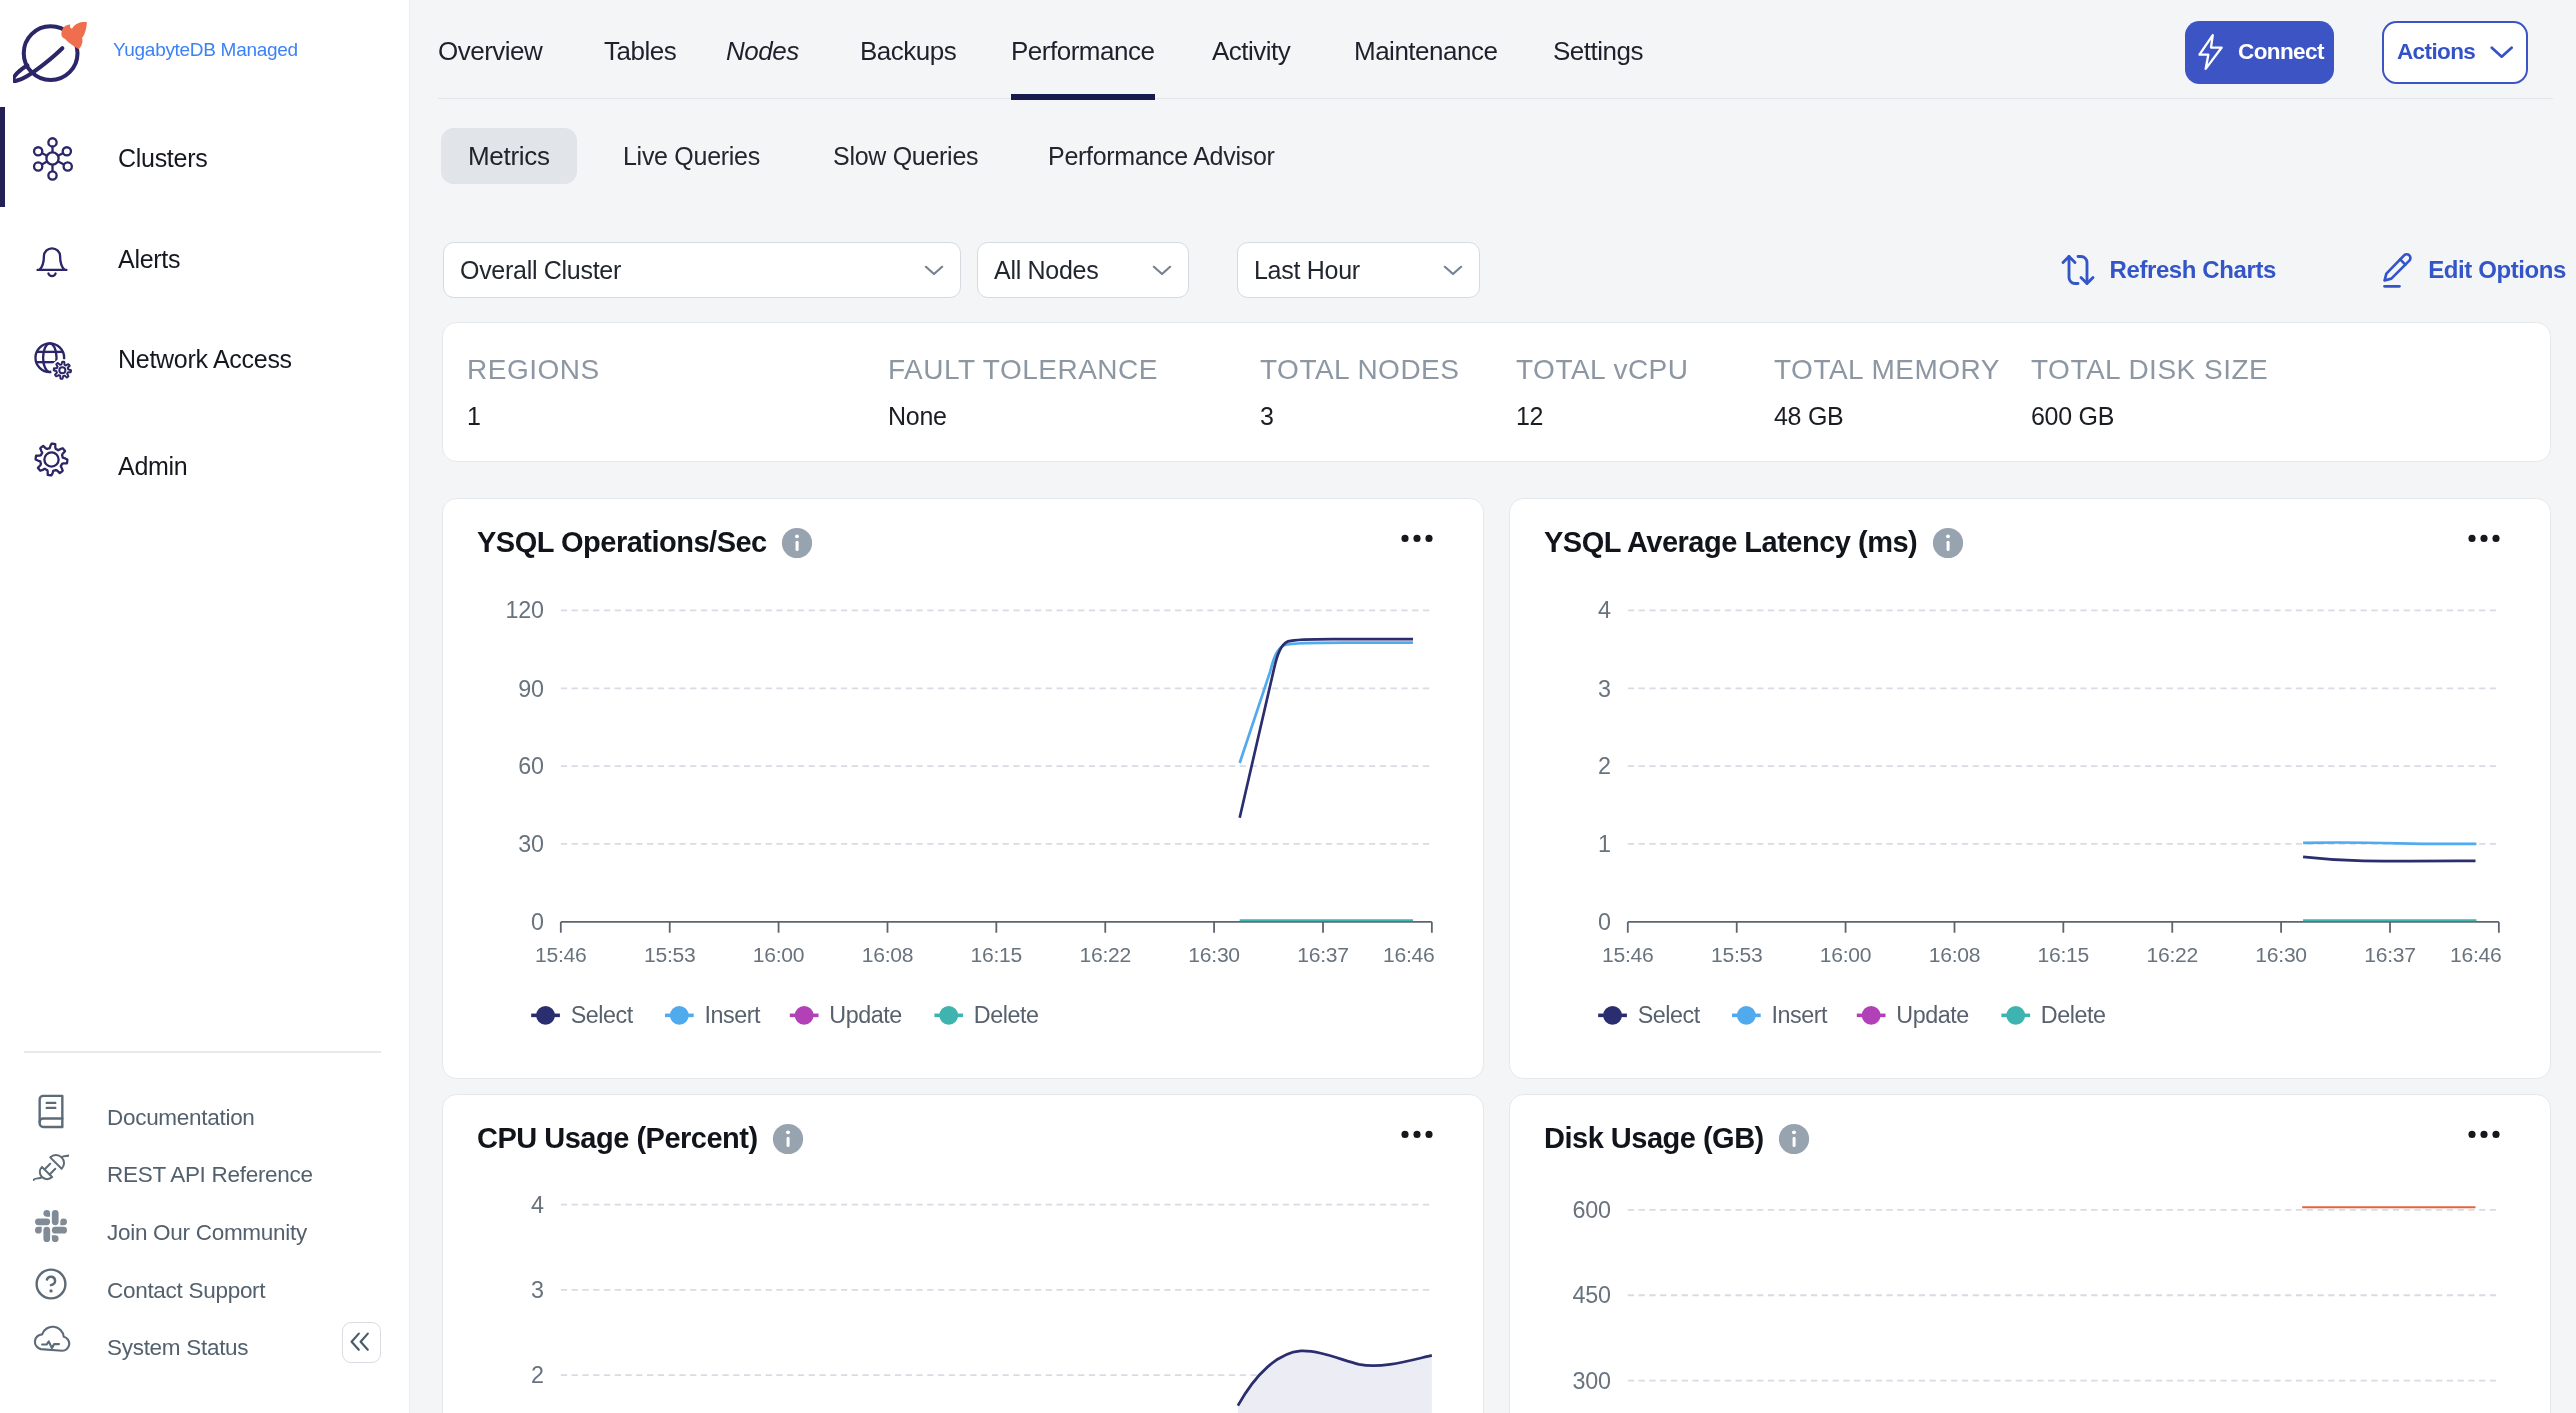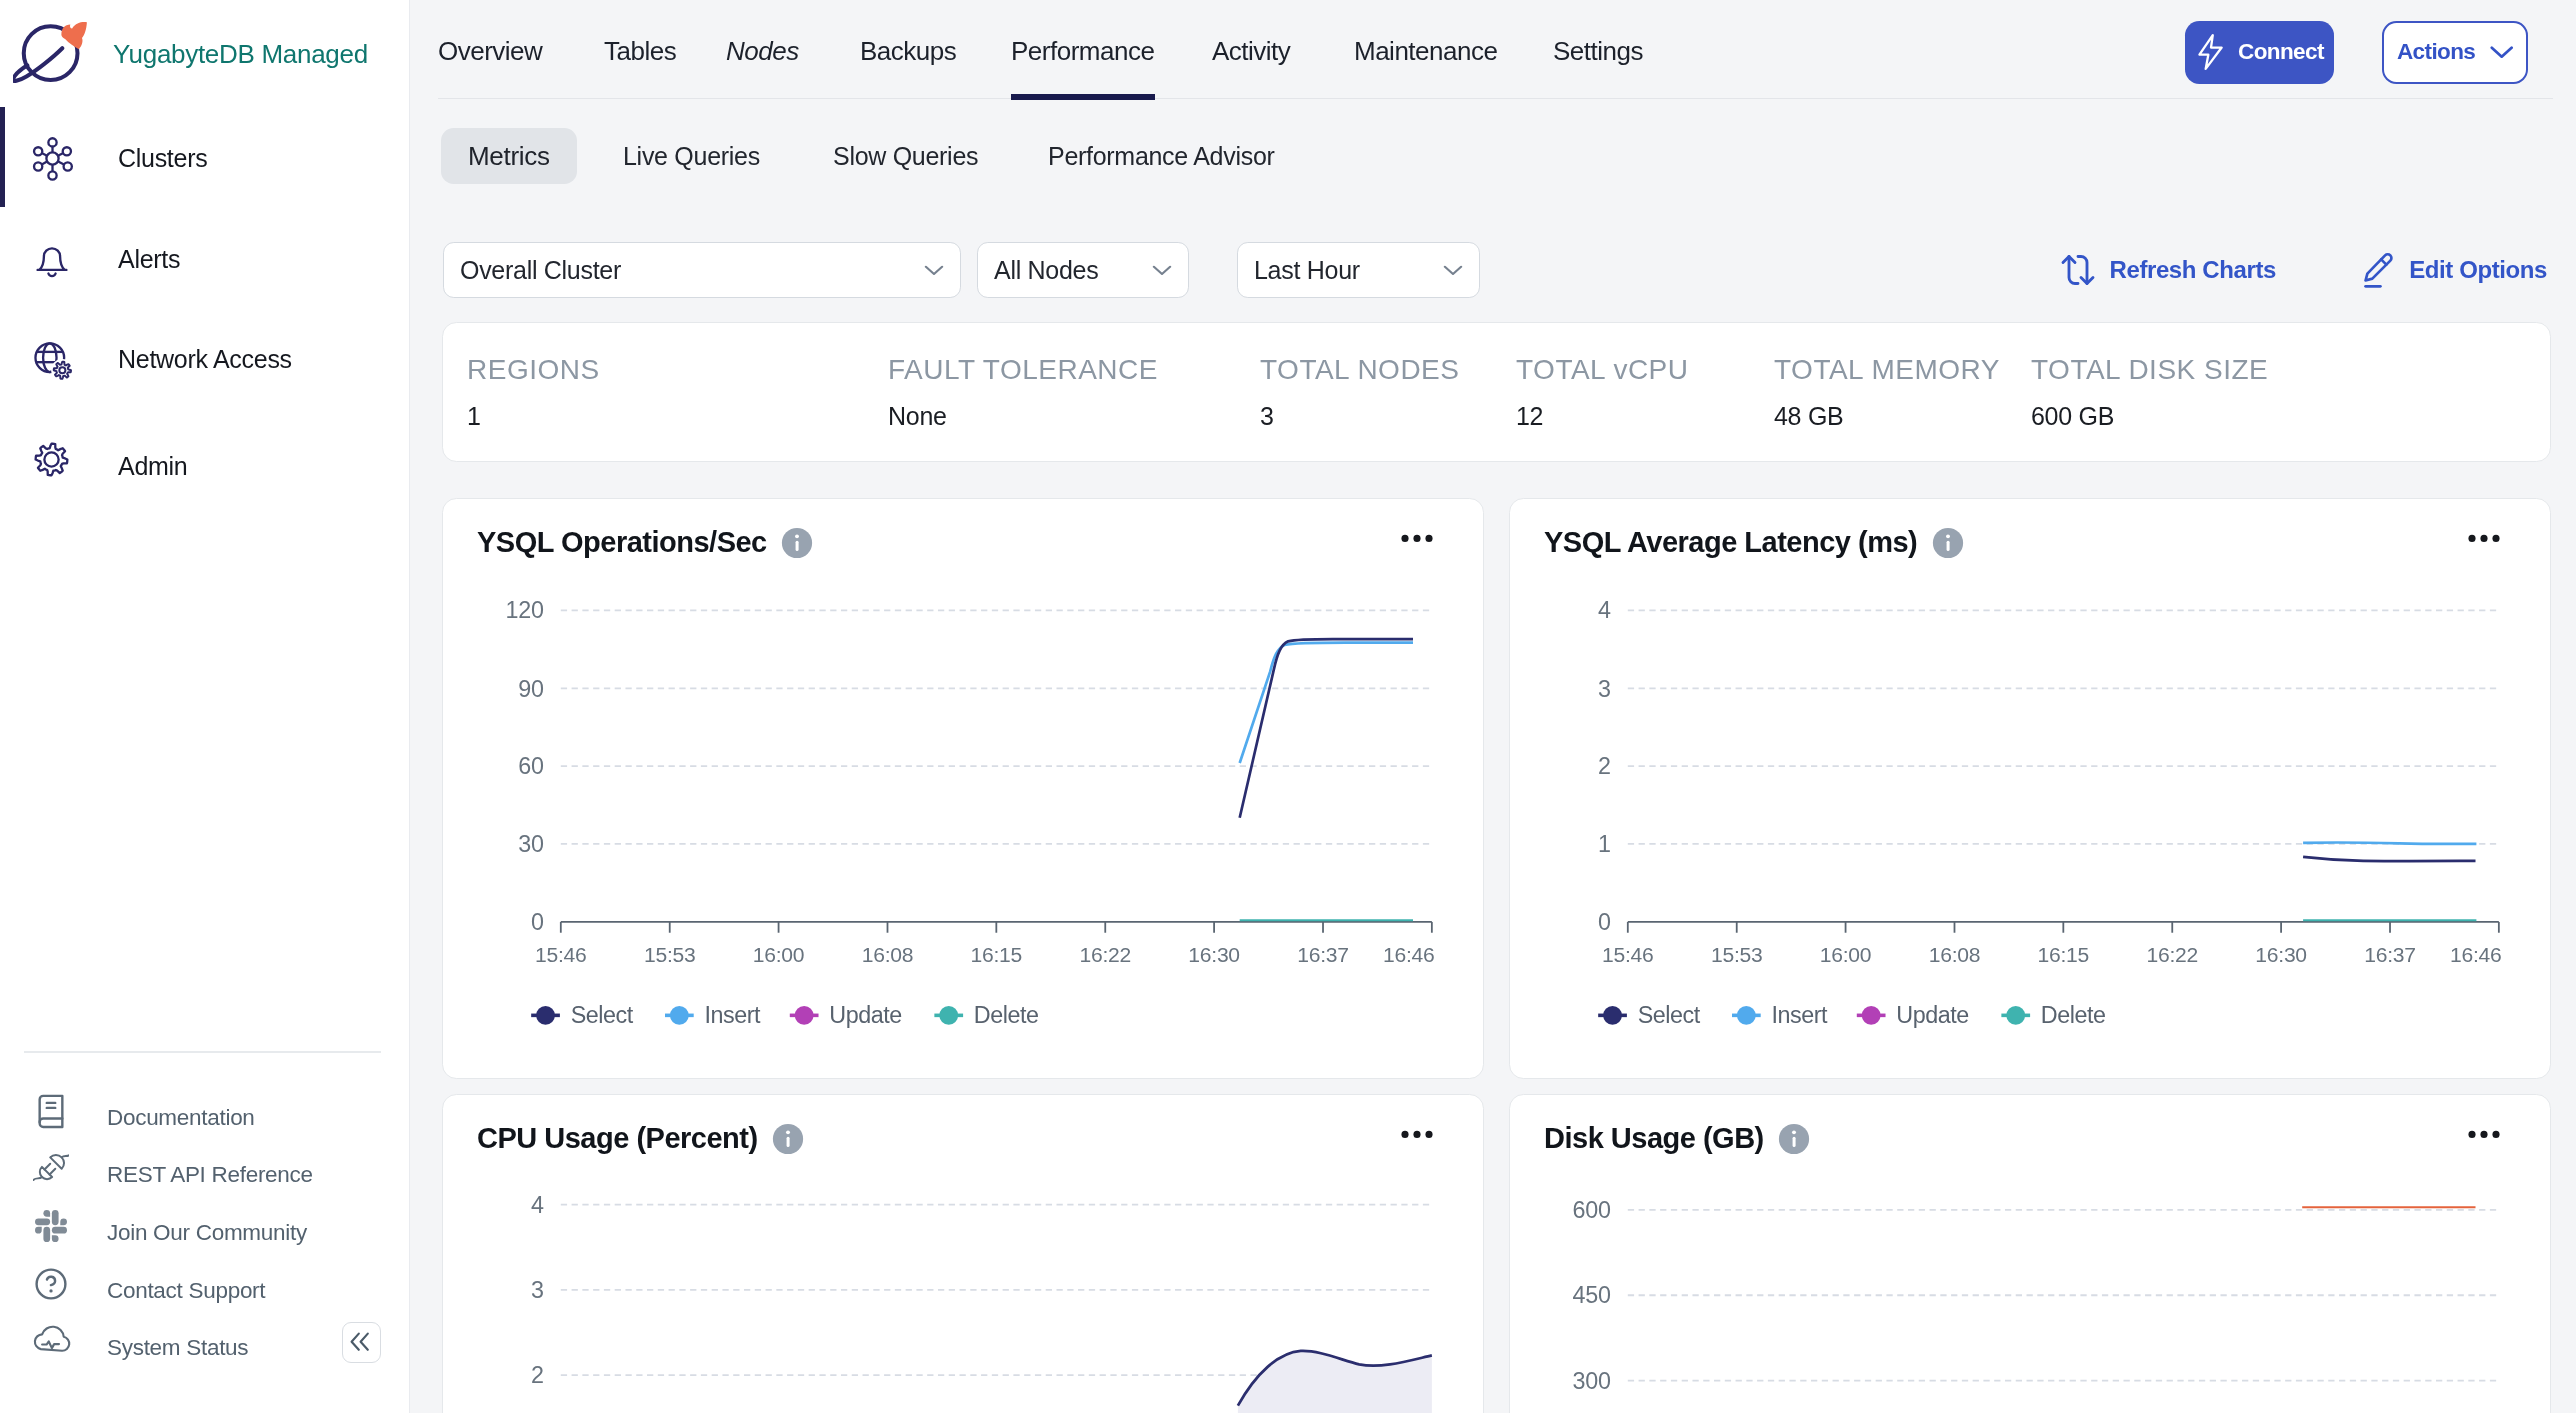--- a/index.html
+++ b/index.html
@@ -2,21 +2,21 @@
 <html style="font-size:14.4px"><head>
 <meta charset="utf-8">
 <style>
   * { margin:0; padding:0; box-sizing:border-box; }
   html,body { width:2576px; height:1414px; overflow:hidden; }
   body { font-family:"Liberation Sans", sans-serif; background:#f4f5f7; letter-spacing:-0.02em; position:relative; }
   .abs { position:absolute; }
 
   
   #sidebar { position:absolute; left:0; top:0; width:410px; height:1414px; background:#ffffff; border-right:1.8px solid #e9ebef; }
-  .brand-text { position:absolute; left:113px; top:39px; font-size:26px; color:#0f766e; letter-spacing:-0.3px; }
+  .brand-text { position:absolute; left:113px; top:39px; font-size:19px; color:#3b82f6; letter-spacing:-0.3px; }
   .navind { position:absolute; left:0; top:107px; width:4.5px; height:100px; background:#232153; }
   .mitem { position:absolute; left:118px; font-size:25px; color:#15181f; }
   .bitem { position:absolute; left:107px; font-size:22.5px; color:#53616e;margin-top:7px; }
   .micon { position:absolute; left:32px; }
   .divider { position:absolute; left:24px; top:1051px; width:357px; height:1.8px; background:#e7eaed; }
   #collapsebtn { position:absolute; left:342px; top:1322px; width:39px; height:41px; border:1.8px solid #d9dde2; border-radius:9px; background:#fff; }
 
   
   #navrow { position:absolute; left:438px; top:0; right:23.4px; height:99px; border-bottom:1.8px solid #e3e5e9; }
   .navtab { position:absolute; top:36px; font-size:26px; color:#1c212b; letter-spacing:-0.5px; white-space:nowrap; }
@@ -196,21 +196,21 @@
     <svg width="36" height="40" viewBox="0 0 24 24" fill="none" stroke="#3355c8" stroke-width="1.9" stroke-linecap="round" stroke-linejoin="round">
         <g transform="rotate(90 12 12)">
           <polyline points="17 2 21 6 17 10"></polyline>
           <path d="M3 12V10a4 4 0 0 1 4-4h14"></path>
           <polyline points="7 22 3 18 7 14"></polyline>
           <path d="M21 12v2a4 4 0 0 1-4 4H3"></path>
         </g>
       </svg>
     <span>Refresh Charts</span>
   </div>
-  <div class="linkbtn" style="right:29px;">
+  <div class="linkbtn" style="right:10px;">
     <svg width="34" height="38" viewBox="0 0 24 26" fill="none" stroke="#3355c8" stroke-width="1.9" stroke-linecap="round" stroke-linejoin="round">
         <path d="M16.3 2.7a2.6 2.6 0 1 1 3.7 3.7L7.3 19.1 2.5 20.4 3.8 15.6 16.3 2.7z"></path>
         <line x1="13.5" y1="5.5" x2="17.2" y2="9.2"></line>
         <line x1="2.5" y1="24.5" x2="13" y2="24.5"></line>
       </svg>
     <span>Edit Options</span>
   </div>
 </div>
 
 <div id="infopanel">

